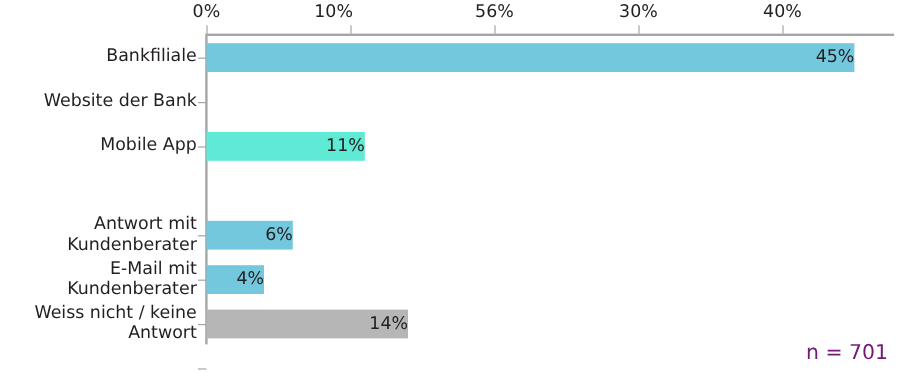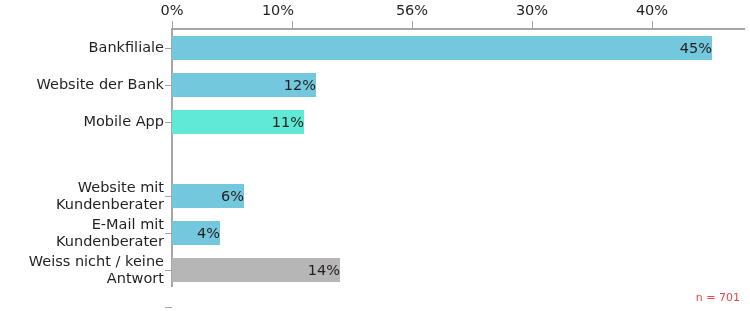--- a/index.html
+++ b/index.html
@@ -109,22 +109,22 @@
     color: #231f20;
     padding-left: 8px;
     white-space: nowrap;
   }
 
   
   #footnote {
     position: absolute;
     right: 10px;
     bottom: 7px;
-    font-size: 11px;
-    color: #ef4444;
+    font-size: 17px;
+    color: #701a75;
     white-space: nowrap;
   }
 </style>
 </head>
 <body>
 
 <div id="chart-root">
 
   <div id="axis-area">
       <div class="tick-label" style="left: 0px;">0%</div>
@@ -145,33 +145,30 @@
       <div class="cat-row" style="top: 0px;">
         <div class="cat-label">Bankfiliale</div>
         <div class="cat-tick" style="background: rgb(166, 166, 166);"></div>
         <div class="bar" style="width: 540px; background: rgb(116, 200, 221);">
           <span class="bar-value">45%</span>
         </div>
       </div>
       <div class="cat-row" style="top: 37px;">
         <div class="cat-label">Website der Bank</div>
         <div class="cat-tick" style="background: rgb(166, 166, 166);"></div>
-        <div class="bar" style="width: 144px; background: rgb(116, 200, 221);">
-          <span class="bar-value">12%</span>
-        </div>
       </div>
       <div class="cat-row" style="top: 74px;">
         <div class="cat-label">Mobile App</div>
         <div class="cat-tick" style="background: rgb(166, 166, 166);"></div>
         <div class="bar" style="width: 132px; background: #5eead4;">
           <span class="bar-value">11%</span>
         </div>
       </div>
       <div class="cat-row" style="top: 148px;">
-        <div class="cat-label">Website mit Kundenberater</div>
+        <div class="cat-label">Antwort mit Kundenberater</div>
         <div class="cat-tick" style="background: rgb(166, 166, 166);"></div>
         <div class="bar" style="width: 72px; background: rgb(116, 200, 221);">
           <span class="bar-value">6%</span>
         </div>
       </div>
       <div class="cat-row" style="top: 185px;">
         <div class="cat-label">E-Mail mit Kundenberater</div>
         <div class="cat-tick" style="background: rgb(166, 166, 166);"></div>
         <div class="bar" style="width: 48px; background: rgb(116, 200, 221);">
           <span class="bar-value">4%</span>

